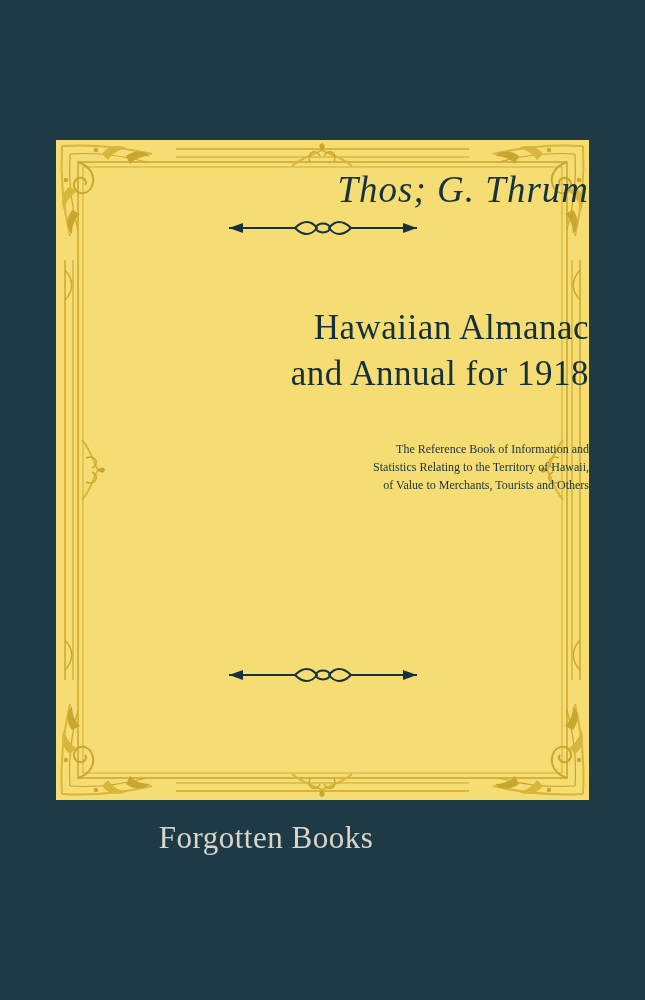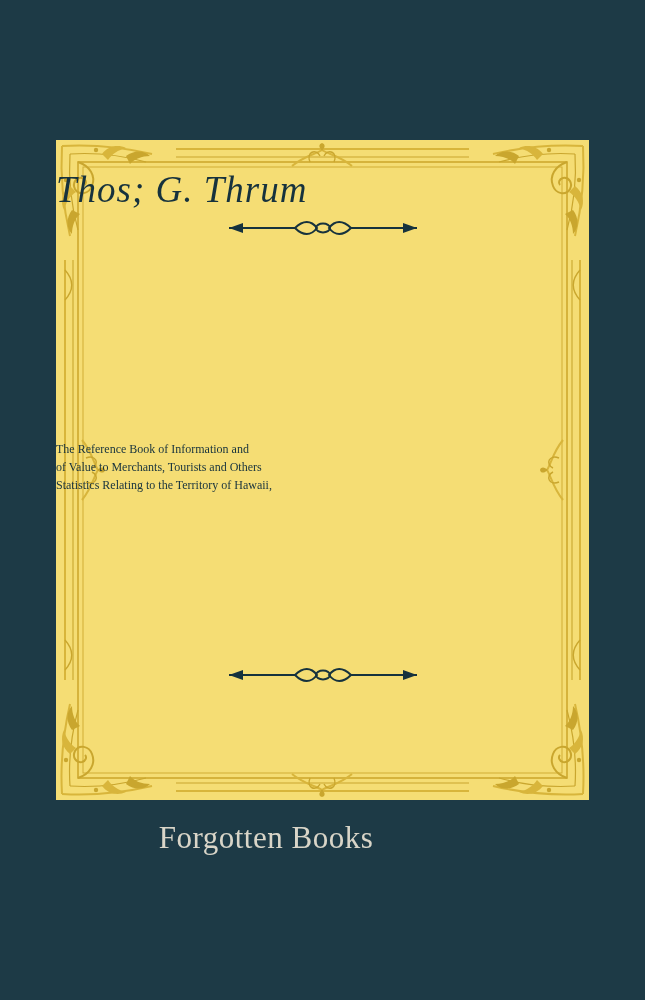--- a/index.html
+++ b/index.html
@@ -30,21 +30,21 @@
     left: 56px; top: 140px;
     width: 533px; height: 660px;
     pointer-events: none;
   }
 
   
   .txtwrap {
     position: absolute;
     left: 56px;
     width: 533px;
-    text-align: left;
+    text-align: right;
     color: #15313c;
   }
 
   #author {
     top: 168px;
     font-family: "Liberation Serif", serif;
     font-size: 37px;
     letter-spacing: 1px;
     font-style: italic;
     color: #16323d;
@@ -159,25 +159,29 @@
       <path d="M6,13 L72,13" stroke="#16323d" stroke-width="2.2"></path>
       <path d="M128,13 L194,13" stroke="#16323d" stroke-width="2.2"></path>
       <path d="M6,13 L20,8 L20,18 Z" fill="#16323d"></path>
       <path d="M194,13 L180,8 L180,18 Z" fill="#16323d"></path>
       <path d="M72,13 C80,5 88,5 94,13 C88,21 80,21 72,13 Z" fill="none" stroke="#16323d" stroke-width="2"></path>
       <path d="M128,13 C120,5 112,5 106,13 C112,21 120,21 128,13 Z" fill="none" stroke="#16323d" stroke-width="2"></path>
       <ellipse cx="100" cy="13" rx="7" ry="4.5" fill="none" stroke="#16323d" stroke-width="2"></ellipse>
     </svg>
   </div>
 
+  <div class="txtwrap" id="title">
+    <div class="line">Hawaiian Almanac</div>
+    <div class="line">and Annual for 1918</div>
+  </div>
 
   <div class="txtwrap" id="subtitle">
     <div>The Reference Book of Information and</div>
+    <div>Statistics Relating to the Territory of Hawaii,</div>
     <div>of Value to Merchants, Tourists and Others</div>
-    <div>Statistics Relating to the Territory of Hawaii,</div>
   </div>
 
   <div class="divider" id="divider-bottom">
     <svg width="200" height="26" viewBox="0 0 200 26">
       <path d="M6,13 L72,13" stroke="#16323d" stroke-width="2.2"></path>
       <path d="M128,13 L194,13" stroke="#16323d" stroke-width="2.2"></path>
       <path d="M6,13 L20,8 L20,18 Z" fill="#16323d"></path>
       <path d="M194,13 L180,8 L180,18 Z" fill="#16323d"></path>
       <path d="M72,13 C80,5 88,5 94,13 C88,21 80,21 72,13 Z" fill="none" stroke="#16323d" stroke-width="2"></path>
       <path d="M128,13 C120,5 112,5 106,13 C112,21 120,21 128,13 Z" fill="none" stroke="#16323d" stroke-width="2"></path>

